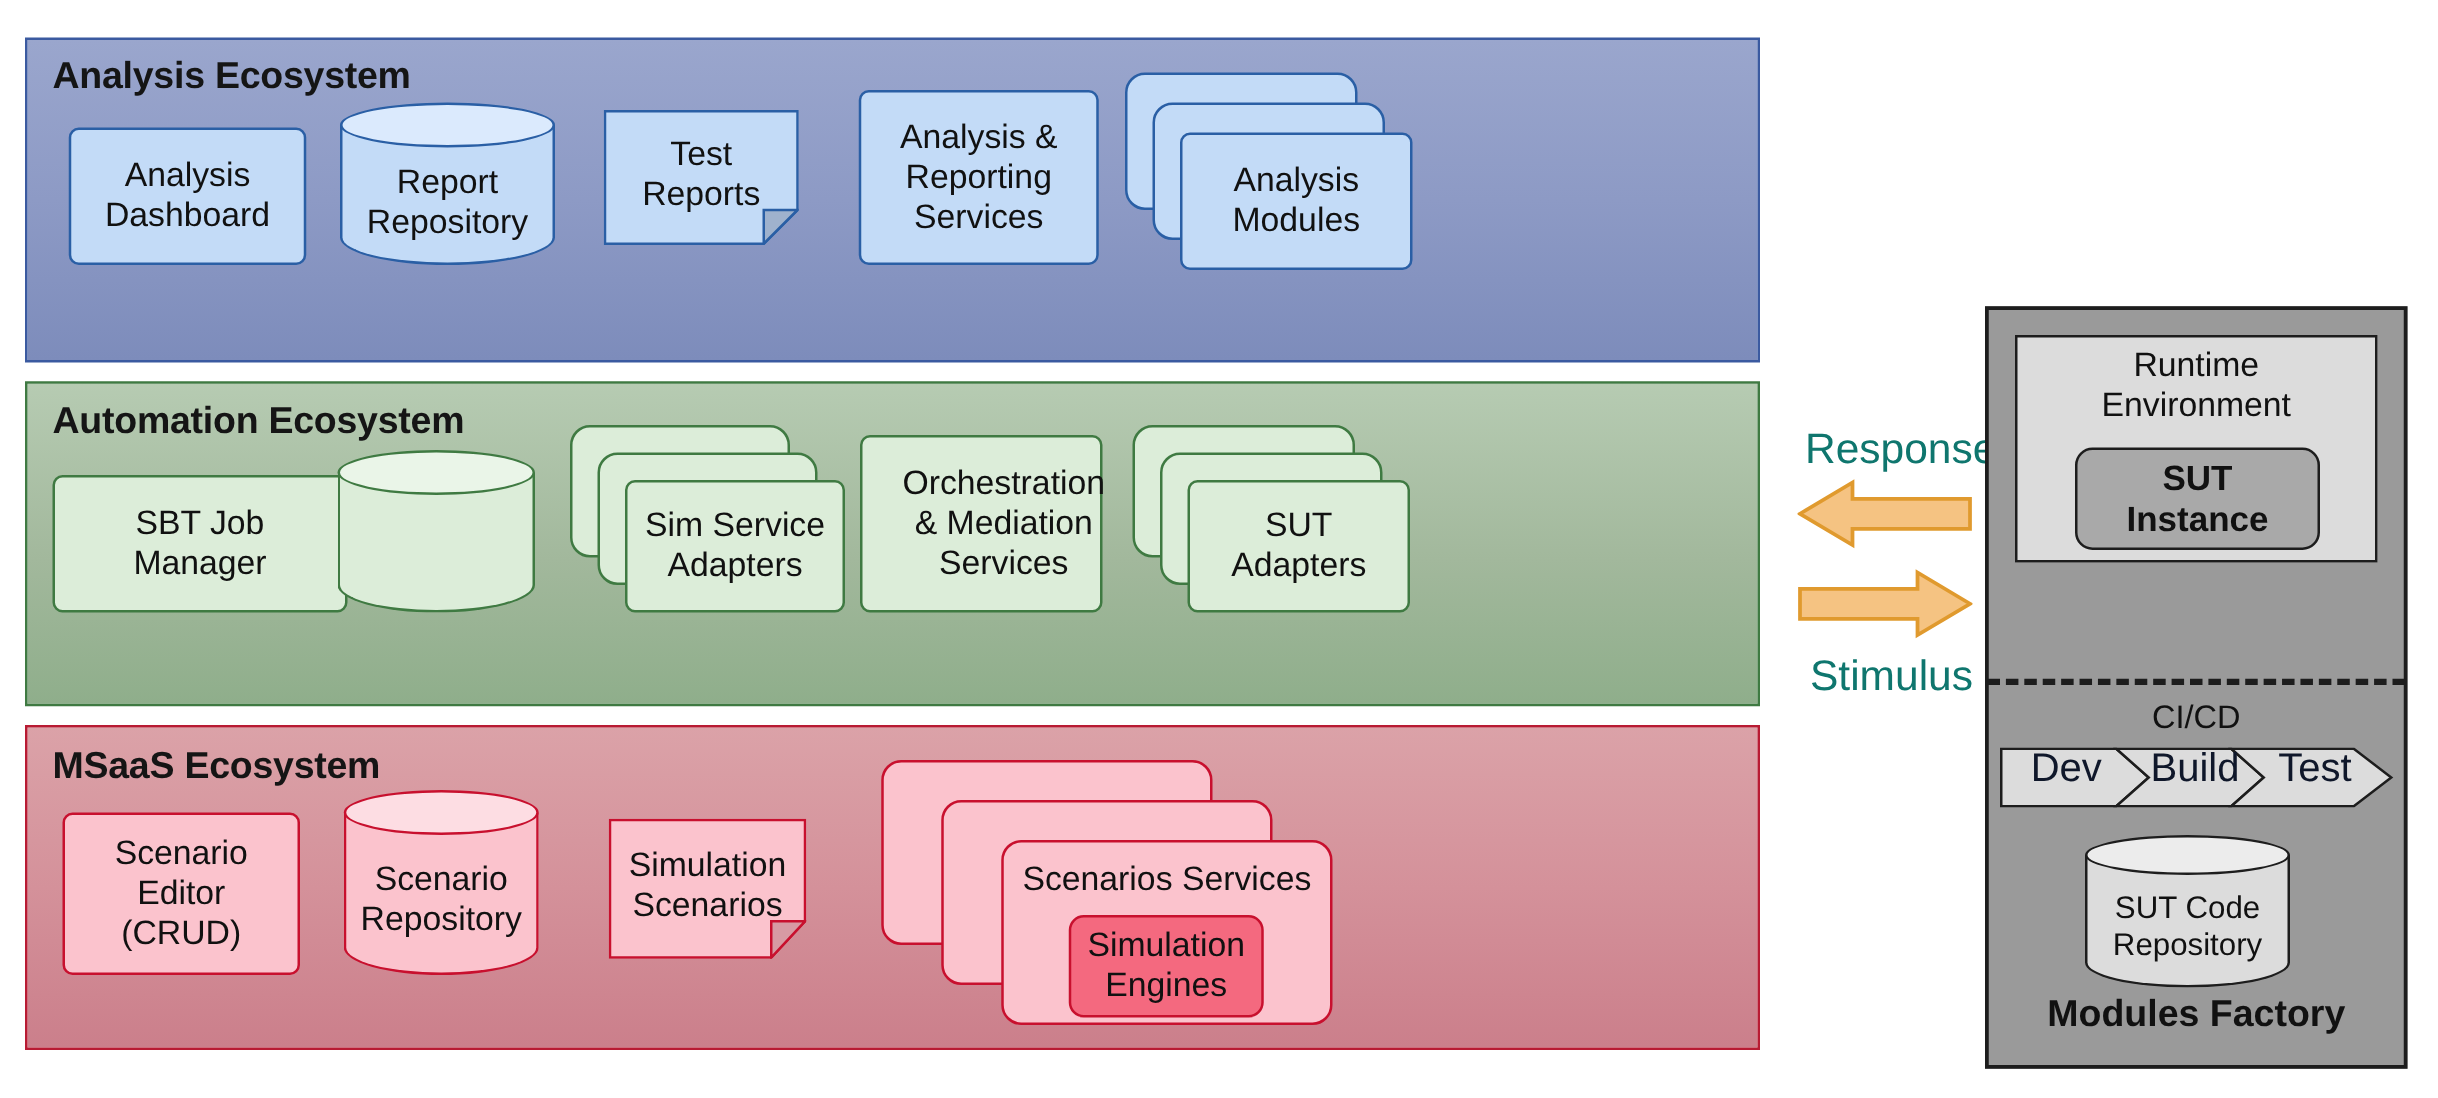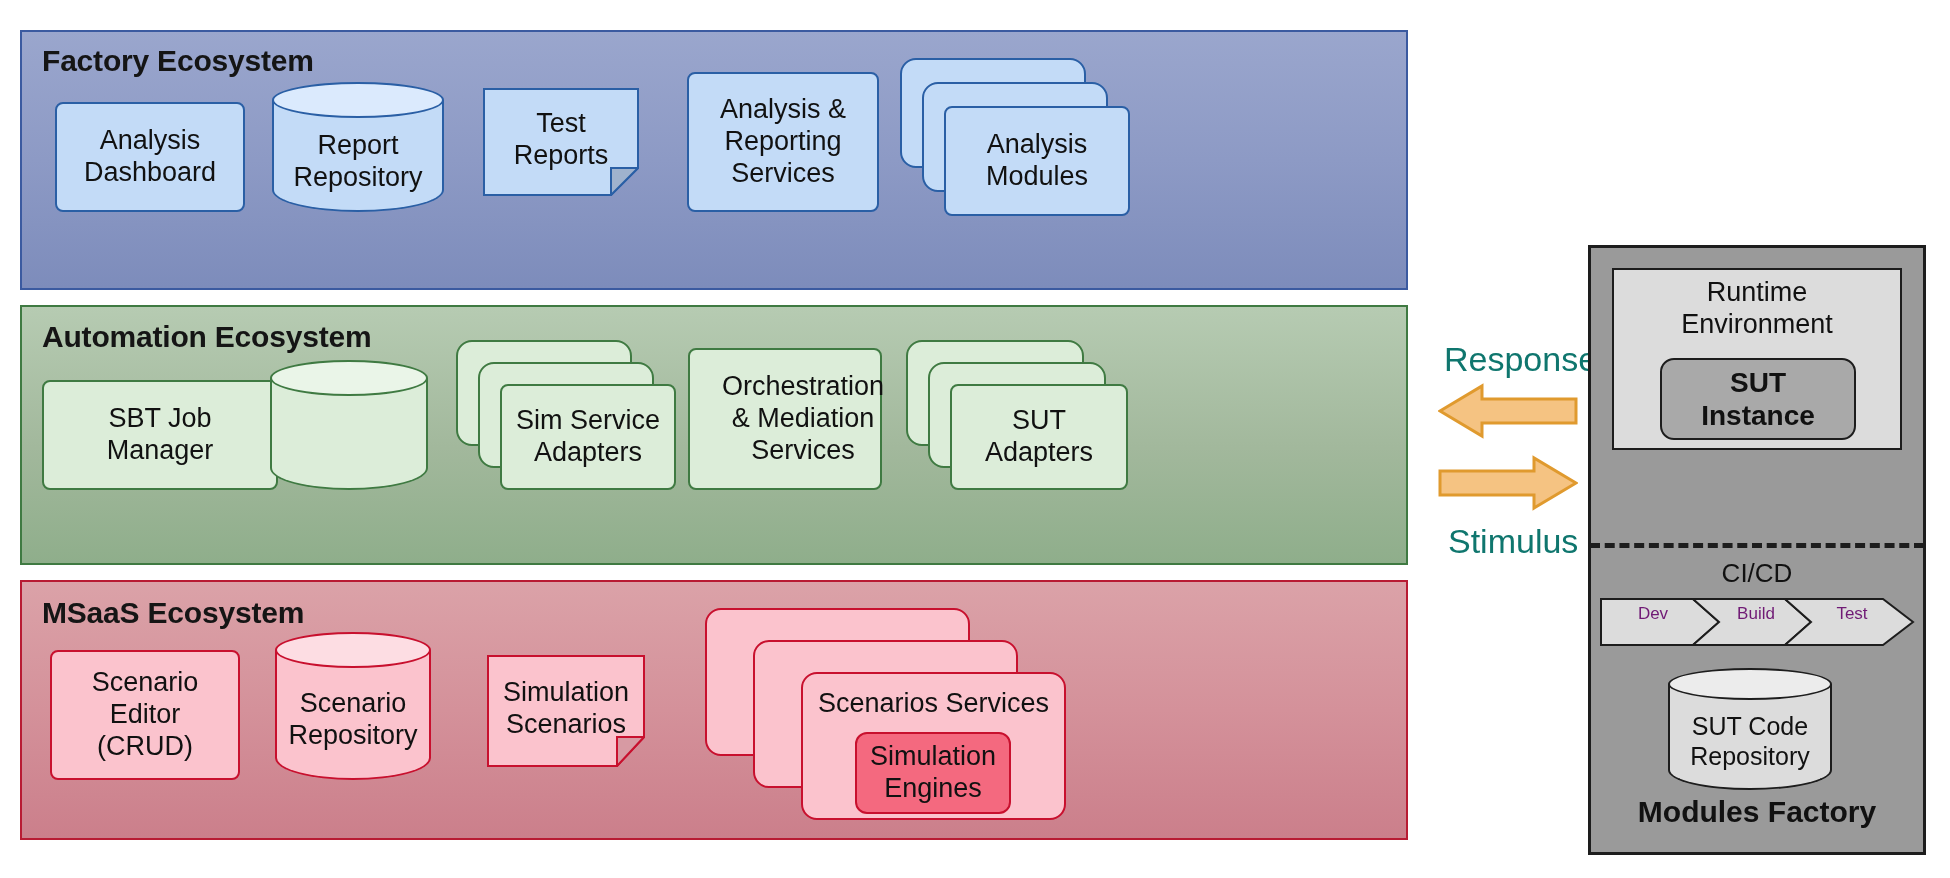--- a/index.html
+++ b/index.html
@@ -57,31 +57,31 @@
   .sut{position:absolute;left:1660px;top:358px;width:196px;height:82px;
       box-sizing:border-box;background:#a9a9a9;border:2px solid #1d1d1d;border-radius:14px;
       display:flex;align-items:center;justify-content:center;text-align:center;
       font-weight:bold;font-size:28px;line-height:1.18;color:#111;}
   .dash{position:absolute;left:1590px;top:543px;width:334px;height:0;
       border-top:5px dashed #1d1d1d;}
   .cicd-lbl{position:absolute;left:1588px;top:558px;width:338px;text-align:center;
       font-size:26px;color:#111;}
   .pipeline{position:absolute;left:1600px;top:598px;width:316px;height:48px;}
   .chev-txt{position:absolute;top:0;height:32px;display:flex;align-items:center;
-      justify-content:center;font-size:17px;color:#701a75;}
+      justify-content:center;font-size:32px;color:#0f172a;}
   .sf-title{position:absolute;left:1588px;top:795px;width:338px;text-align:center;
       font-weight:bold;font-size:30px;color:#111;}
 </style>
 </head>
 <body>
 
 <div class="stage">
 
   <div class="band analysis"></div>
-  <div class="band-title" style="left:42px;top:44px;">Factory Ecosystem</div>
+  <div class="band-title" style="left:42px;top:44px;">Analysis Ecosystem</div>
 
   <div class="node rr blue" style="left:55px;top:102px;width:190px;height:110px;">
     <span>Analysis<br>Dashboard</span>
   </div>
 
   <div class="cyl" style="left:272px;top:82px;width:172px;height:130px;">
     <div class="body" style="top:18px;height:112px;background:#c3dbf7;border:2px solid #2a5fa5;border-top:none;border-radius:0 0 50% 50%/0 0 22px 22px;"></div>
     <div class="top" style="height:36px;background:#dbeafd;border:2px solid #2a5fa5;"></div>
     <div class="lbl" style="top:48px;">Report<br>Repository</div>
   </div>

